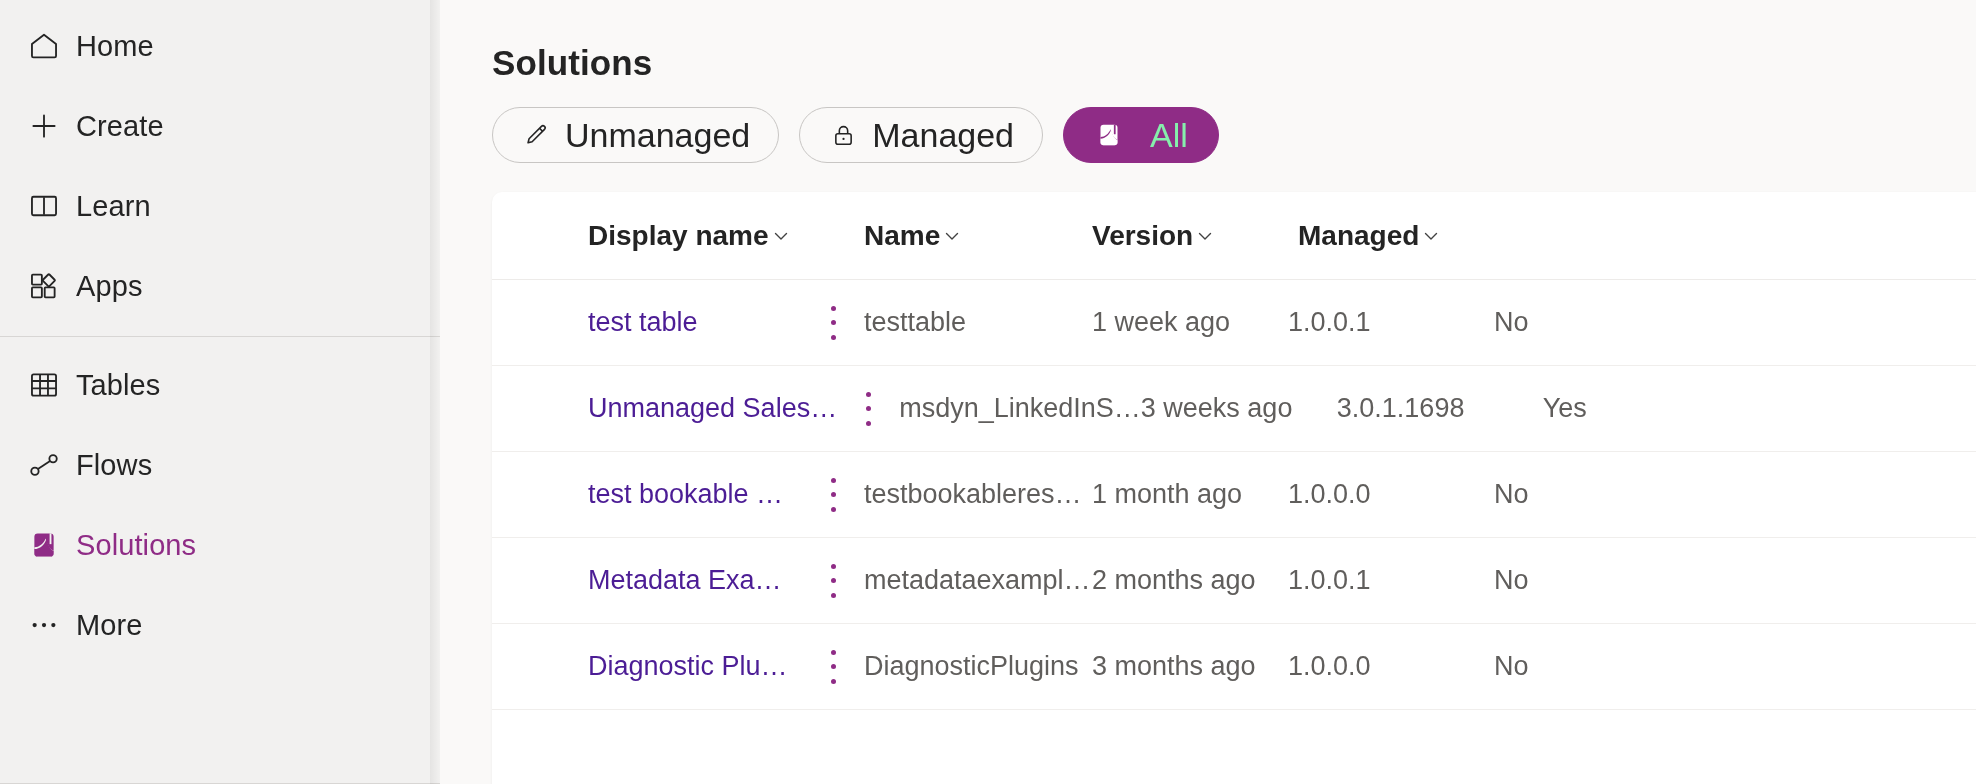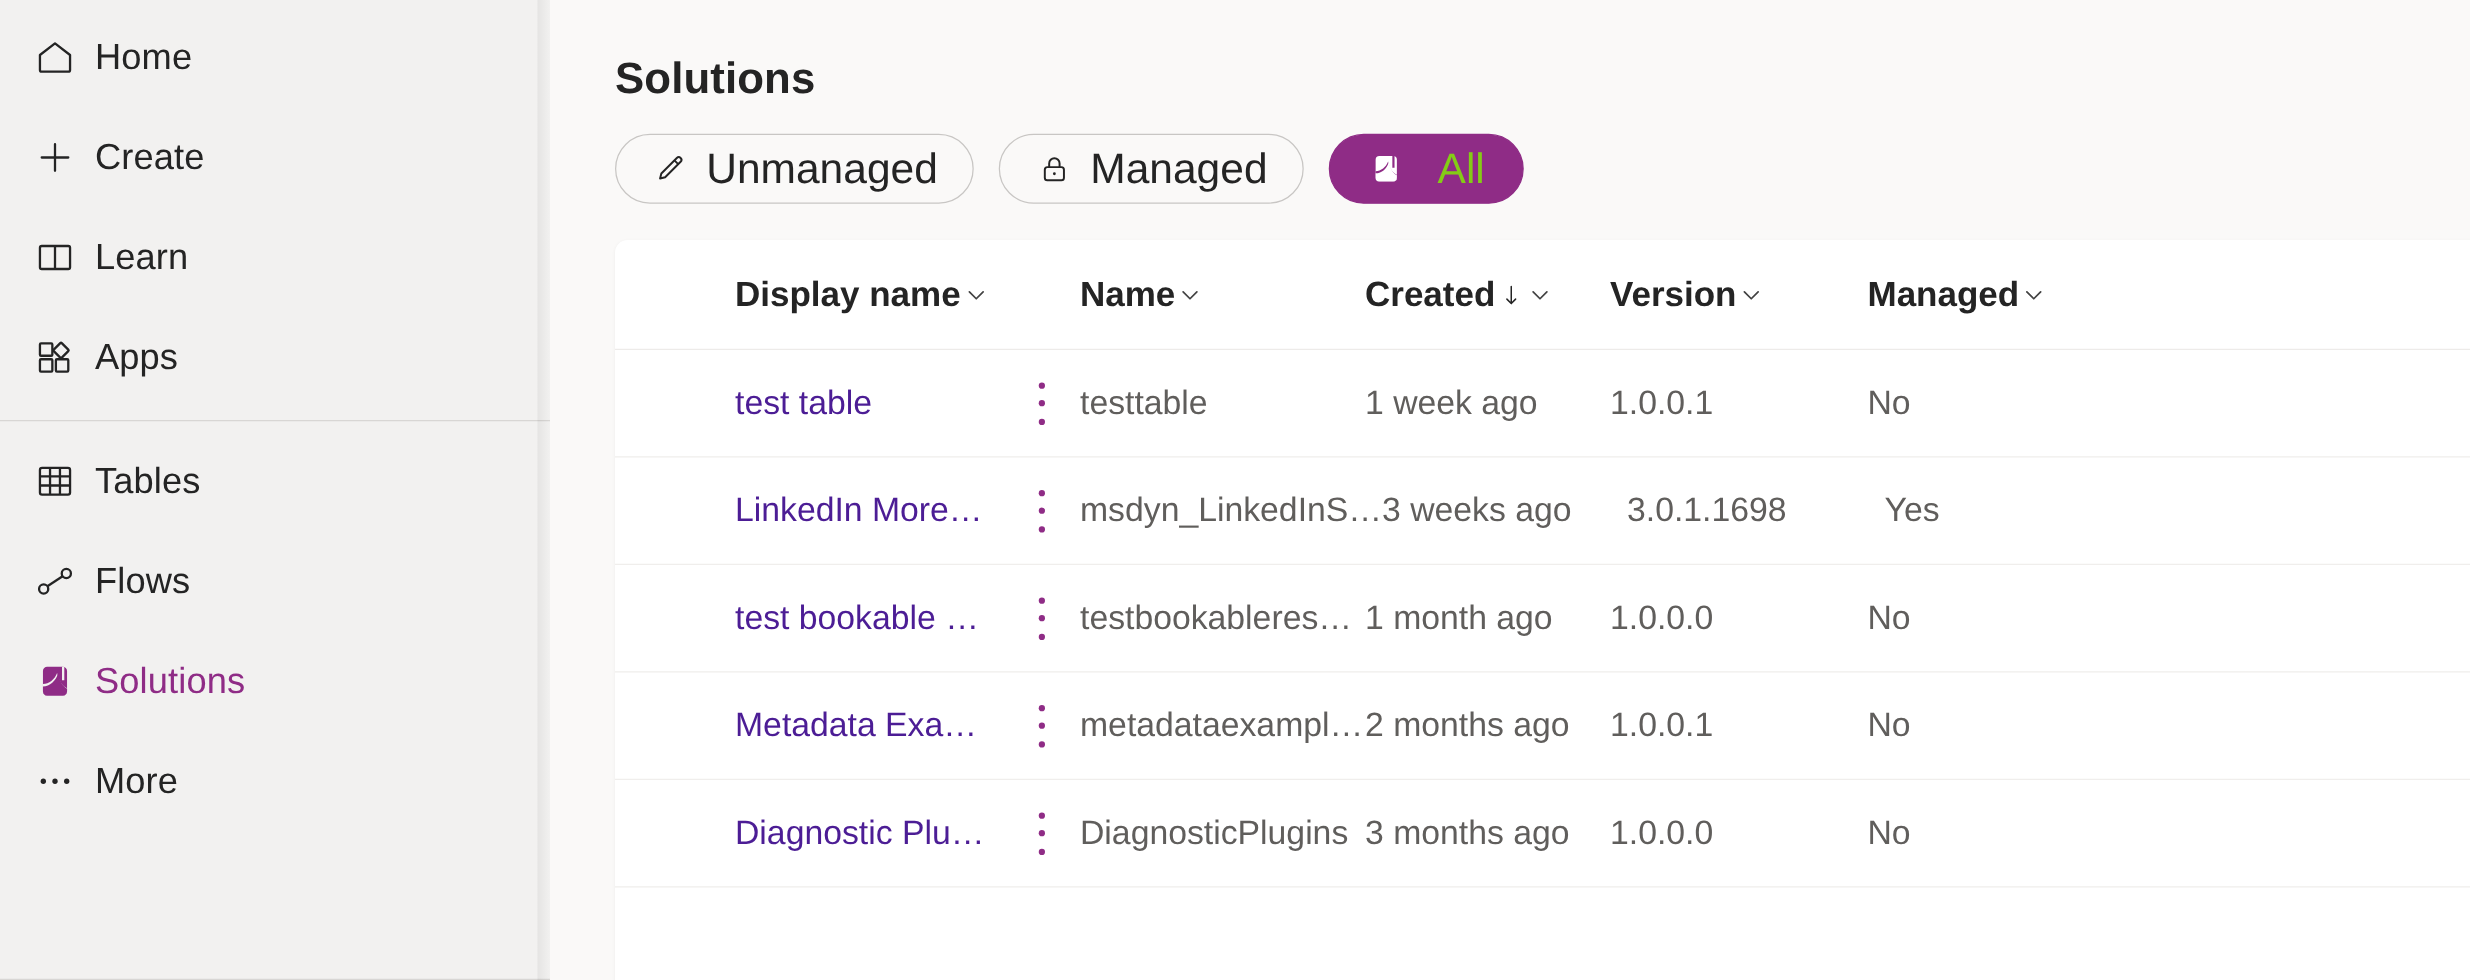--- a/index.html
+++ b/index.html
@@ -78,21 +78,21 @@
     background:#faf9f8;
     font-size:34px;
     color:#242424;
     cursor:pointer;
     box-sizing:border-box;
     white-space:nowrap;
   }
   .pill.selected{
     background:#8f2c86;
     border-color:#8f2c86;
-    color:#84cc16;
+    color:#86efac;
     padding:0 30px;
     gap:26px;
   }
   .pill-ico{display:flex;align-items:center;justify-content:center;width:30px;height:30px;}
 
   
   .card{
     position:absolute;
     left:52px;
     top:192px;
@@ -308,35 +308,20 @@
         <div class="c-name">
           <span class="th">
             <span>Name</span>
             <span class="chev">
               <svg width="24" height="24" viewBox="0 0 24 24" fill="none" stroke="currentColor" stroke-width="1.4" stroke-linecap="round" stroke-linejoin="round">
                   <path d="M6.5 9.5 12 15l5.5-5.5"></path>
                 </svg>
             </span>
           </span>
         </div>
-        <div class="c-created">
-          <span class="th">
-            <span>Created</span>
-            <span class="sortarrow">
-              <svg width="22" height="22" viewBox="0 0 24 24" fill="none" stroke="currentColor" stroke-width="1.3" stroke-linecap="round" stroke-linejoin="round">
-                  <path d="M12 4.5v15M8.2 15.6 12 19.5l3.8-3.9"></path>
-                </svg>
-            </span>
-            <span class="chev">
-              <svg width="24" height="24" viewBox="0 0 24 24" fill="none" stroke="currentColor" stroke-width="1.4" stroke-linecap="round" stroke-linejoin="round">
-                  <path d="M6.5 9.5 12 15l5.5-5.5"></path>
-                </svg>
-            </span>
-          </span>
-        </div>
         <div class="c-version">
           <span class="th">
             <span>Version</span>
             <span class="chev">
               <svg width="24" height="24" viewBox="0 0 24 24" fill="none" stroke="currentColor" stroke-width="1.4" stroke-linecap="round" stroke-linejoin="round">
                   <path d="M6.5 9.5 12 15l5.5-5.5"></path>
                 </svg>
             </span>
           </span>
         </div>
@@ -361,21 +346,21 @@
               <i></i>
             </span>
           </div>
         <div class="c-name"><span class="cell cell-dim">testtable</span></div>
         <div class="c-created"><span class="cell cell-dim">1 week ago</span></div>
         <div class="c-version"><span class="cell cell-dim">1.0.0.1</span></div>
         <div class="c-managed"><span class="cell cell-dim">No</span></div>
       </div>
 
       <div class="grid-row grid-body-row">
-        <div class="c-display"><span class="cell cell-display">LinkedIn More…</span></div>
+        <div class="c-display"><span class="cell cell-display">Unmanaged Sales…</span></div>
         <div class="c-kebab">
             <span class="kebab">
               <i></i>
               <i></i>
               <i></i>
             </span>
           </div>
         <div class="c-name"><span class="cell cell-dim">msdyn_LinkedInS…</span></div>
         <div class="c-created"><span class="cell cell-dim">3 weeks ago</span></div>
         <div class="c-version"><span class="cell cell-dim">3.0.1.1698</span></div>

